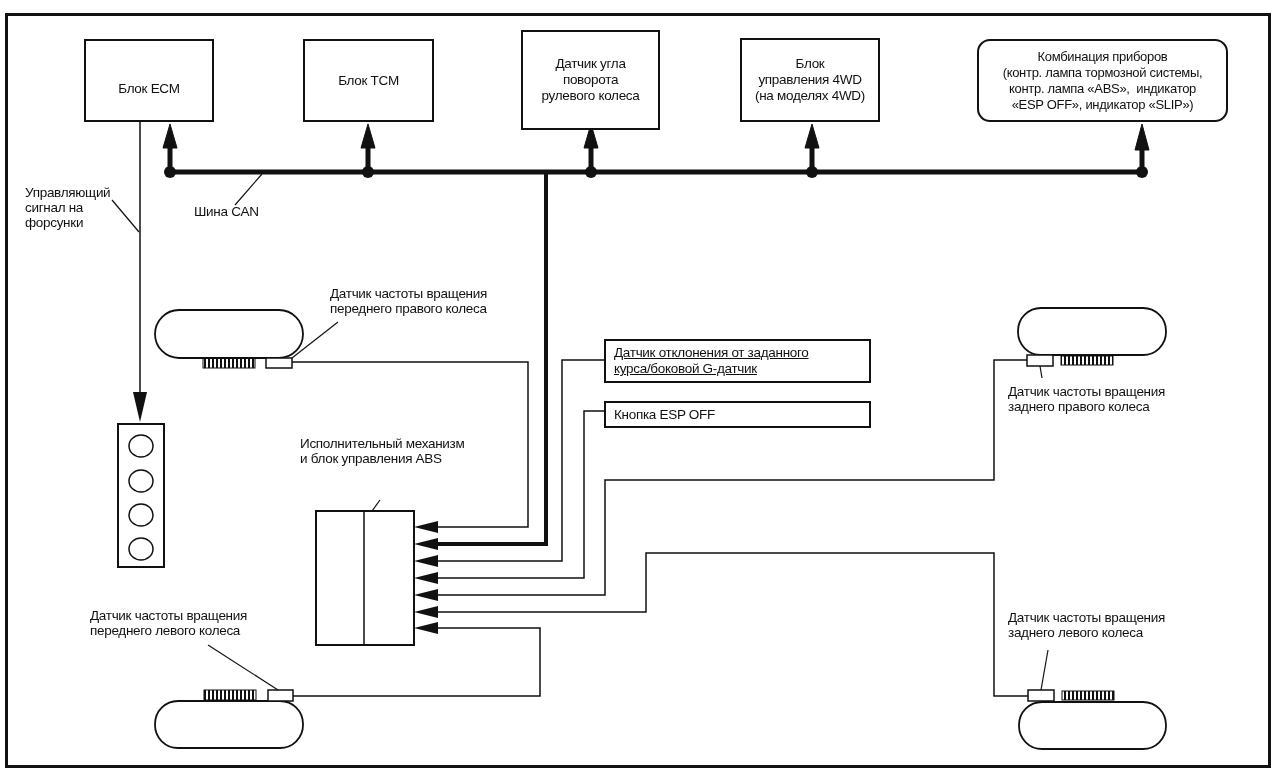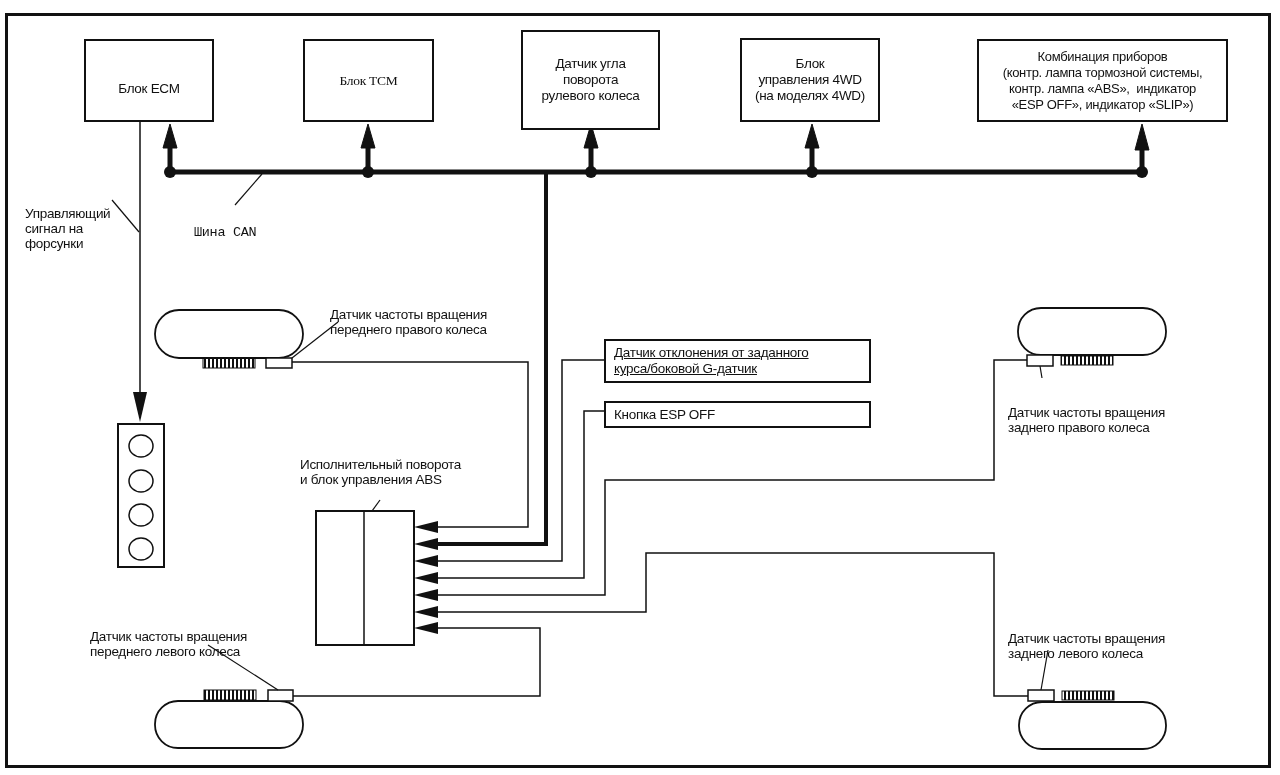--- a/index.html
+++ b/index.html
@@ -6,21 +6,21 @@
   body { width: 1280px; height: 775px; position: relative; overflow: hidden;
          font-family: "Liberation Sans", sans-serif; color: #111; }
   #frame { position: absolute; left: 5px; top: 13px; width: 1266px; height: 755px;
            border: 3px solid #111; box-sizing: border-box; }
   svg#wires { position: absolute; left: 0; top: 0; width: 1280px; height: 775px; }
   .box { position: absolute; border: 2px solid #111; background: #fff; box-sizing: border-box;
          display: flex; align-items: center; justify-content: center; text-align: center;
          font-size: 13.5px; line-height: 16px; letter-spacing: -0.3px; }
   .box.left { justify-content: flex-start; text-align: left; padding-left: 8px; }
   .label { position: absolute; font-size: 13.5px; line-height: 15px; letter-spacing: -0.3px;
-           white-space: pre; margin-top: 21px; }
+           white-space: pre; }
 </style>
 </head>
 <body>
 
 <div id="frame"></div>
 
 <svg id="wires" xmlns="http://www.w3.org/2000/svg">
   <defs>
     <marker id="ah" viewBox="0 0 10 10" refX="9" refY="5" markerWidth="4" markerHeight="4" orient="auto">
       <path d="M0,0 L10,5 L0,10 z" fill="#111"></path>
@@ -116,52 +116,52 @@
     <path d="M438,589 L414,595 L438,601 z"></path>
     <path d="M438,606 L414,612 L438,618 z"></path>
     <path d="M438,622 L414,628 L438,634 z"></path>
   </g>
 </svg>
 
 <div class="box" style="left:84px;top:39px;width:130px;height:83px;">
   <span style="white-space: pre; margin-top: 16px;">Блок ECM</span>
 </div>
 <div class="box" style="left:303px;top:39px;width:131px;height:83px;">
-  <span style="white-space: pre; font-family: Liberation Serif, serif;">Блок TCM</span>
+  <span style="white-space: pre;">Блок TCM</span>
 </div>
 <div class="box" style="left:521px;top:30px;width:139px;height:100px;white-space:pre;">
   <span style="white-space: pre;">Датчик угла
 поворота
 рулевого колеса</span>
 </div>
 <div class="box" style="left:740px;top:38px;width:140px;height:84px;white-space:pre;text-align:center;">
   <span style="white-space: pre;">Блок
 управления 4WD
 (на моделях 4WD)</span>
 </div>
-<div class="box" style="left:977px;top:39px;width:251px;height:83px;white-space:pre;font-size:13px;">
+<div class="box" style="left:977px;top:39px;width:251px;height:83px;white-space:pre;font-size:13px;border-radius:13px;">
   <span style="white-space: pre;">Комбинация приборов
 (контр. лампа тормозной системы,
 контр. лампа «ABS»,  индикатор
 «ESP OFF», индикатор «SLIP»)</span>
 </div>
 
 <div class="box left" style="left:604px;top:339px;width:267px;height:44px;white-space:pre;">
   <span style="white-space: pre; text-decoration: underline;">Датчик отклонения от заданного
 курса/боковой G-датчик</span>
 </div>
 <div class="box left" style="left:604px;top:401px;width:267px;height:27px;">
   <span style="white-space: pre;">Кнопка ESP OFF</span>
 </div>
 
 <div class="label" style="left:25px;top:185px;">Управляющий
 сигнал на
 форсунки</div>
-<div class="label" style="left:194px;top:204px;font-family:Liberation Mono, monospace;">Шина CAN</div>
-<div class="label" style="left:300px;top:436px;">Исполнительный поворота
+<div class="label" style="left:194px;top:204px;">Шина CAN</div>
+<div class="label" style="left:300px;top:436px;">Исполнительный механизм
 и блок управления ABS</div>
 <div class="label" style="left:330px;top:286px;">Датчик частоты вращения
 переднего правого колеса</div>
 <div class="label" style="left:1008px;top:384px;">Датчик частоты вращения
 заднего правого колеса</div>
 <div class="label" style="left:90px;top:608px;">Датчик частоты вращения
 переднего левого колеса</div>
 <div class="label" style="left:1008px;top:610px;">Датчик частоты вращения
 заднего левого колеса</div>
 

